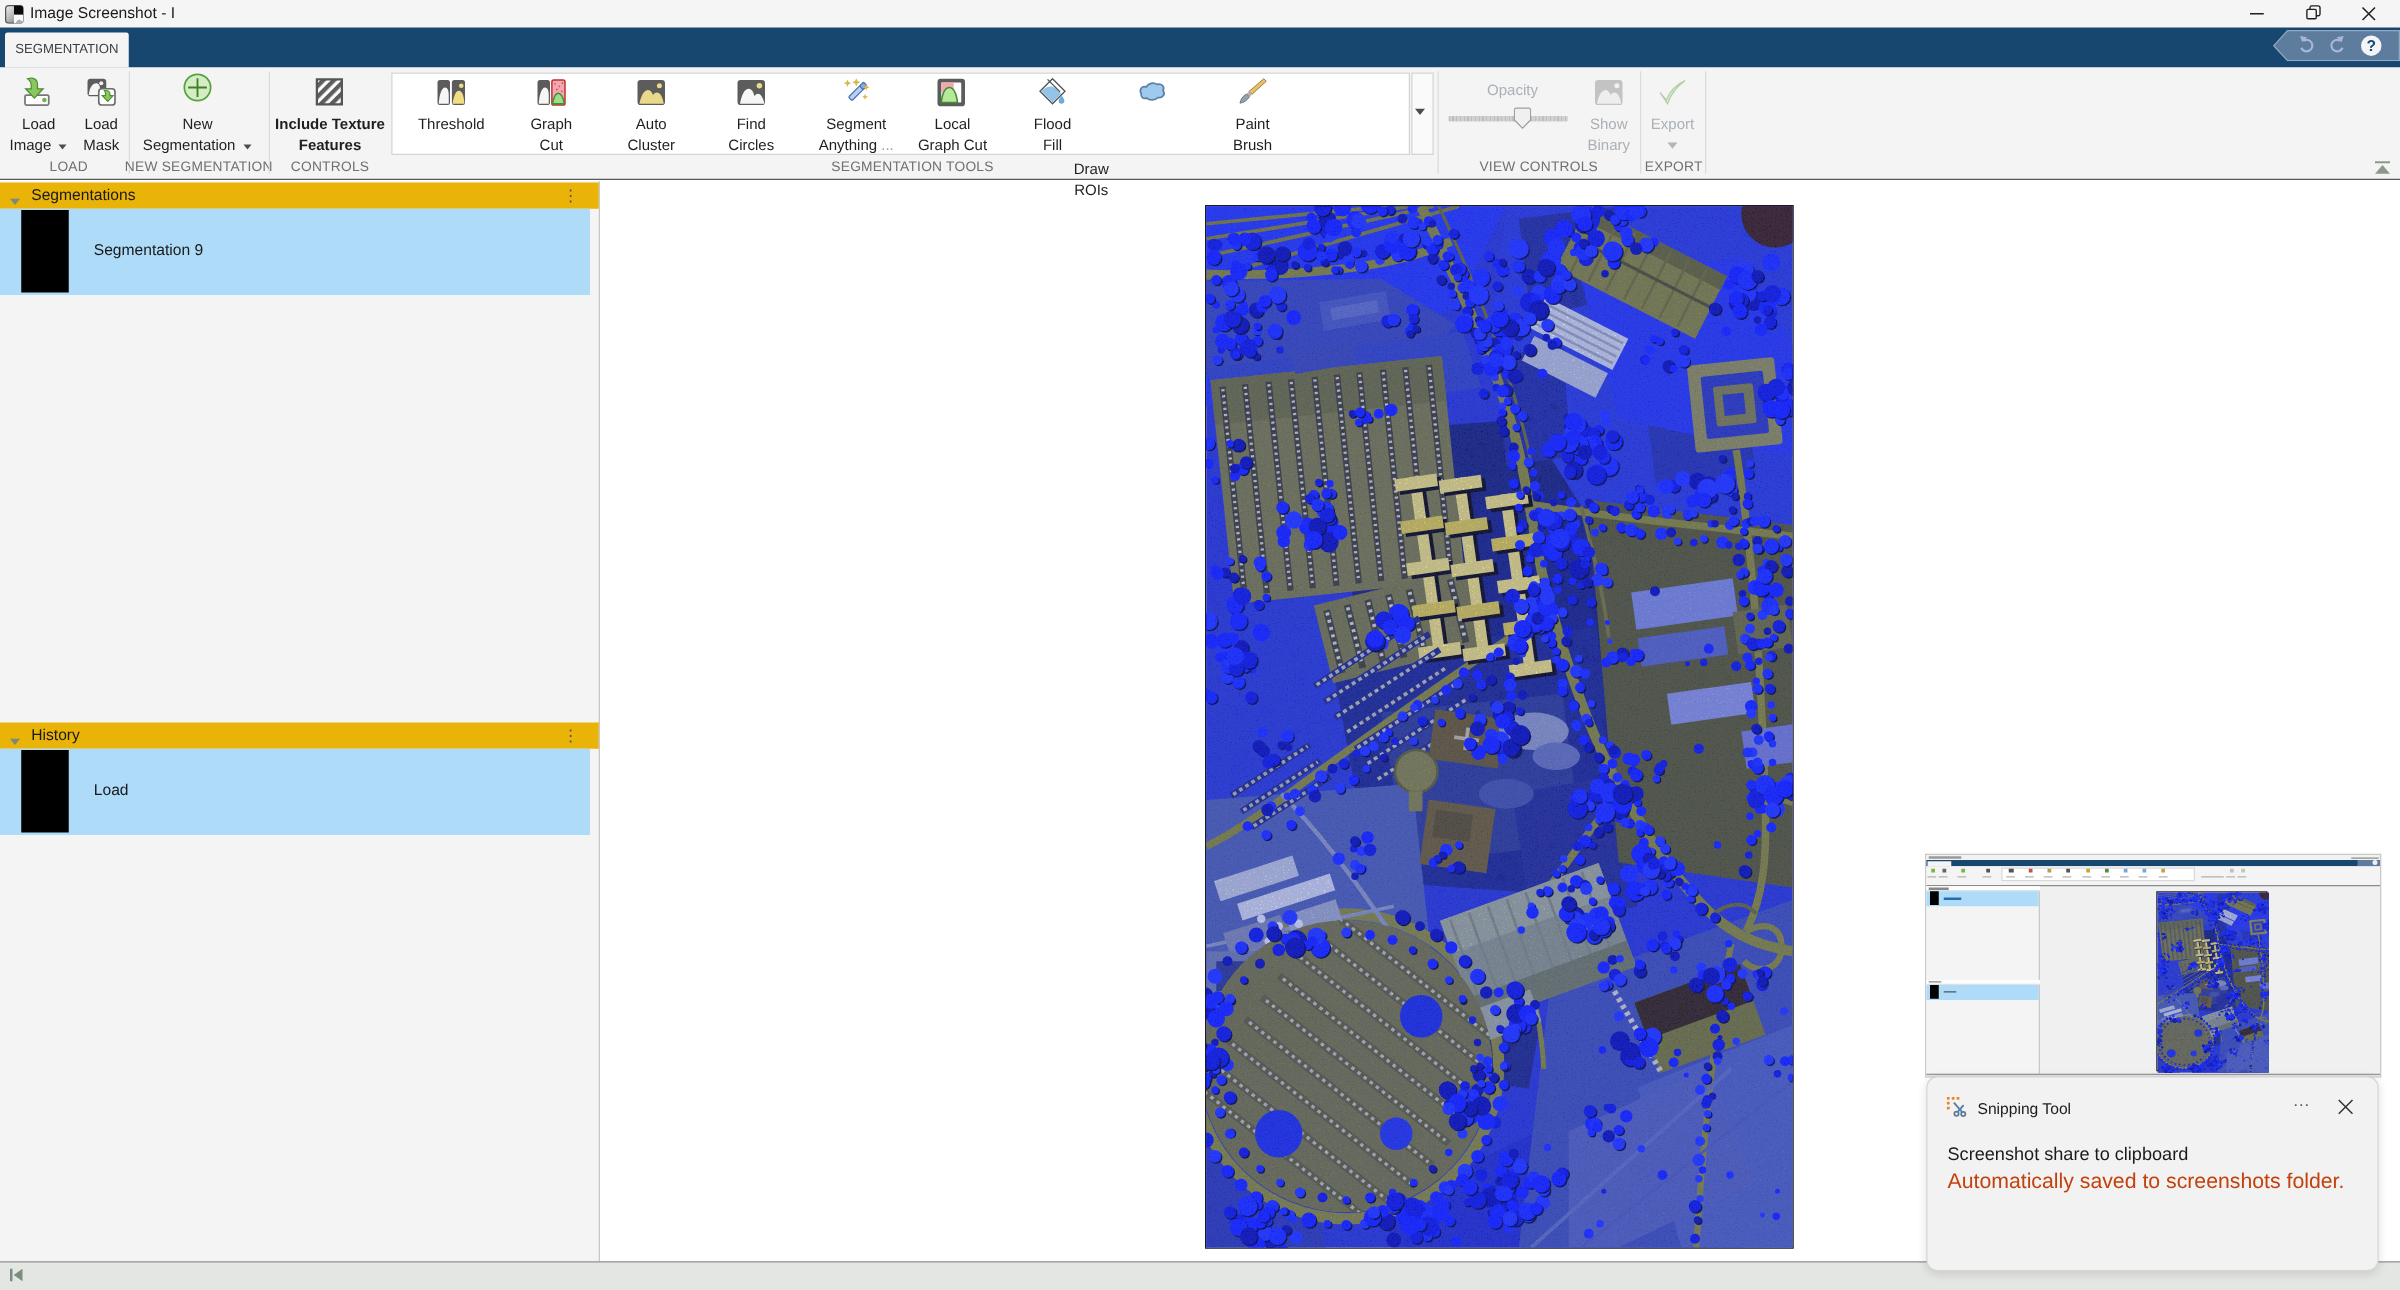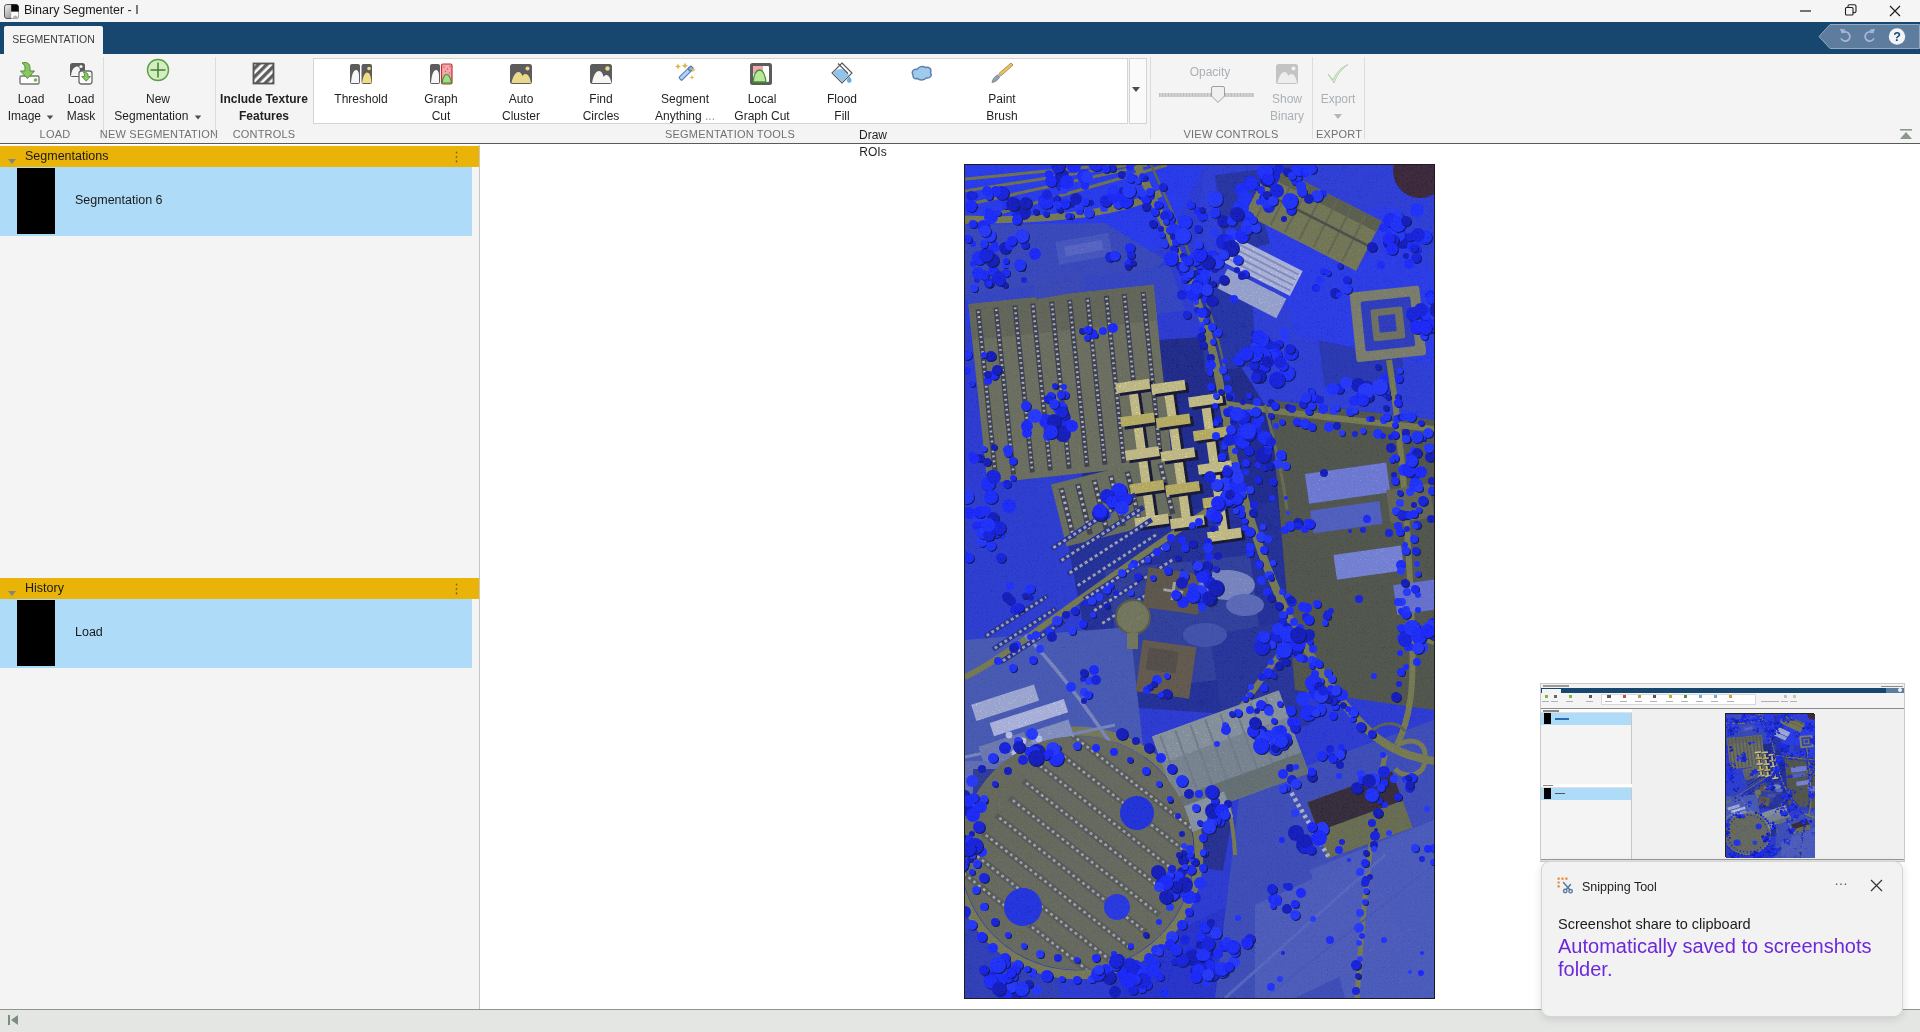--- a/index.html
+++ b/index.html
@@ -2487,21 +2487,21 @@
             <stop offset="0" stop-color="#f0f0f0"></stop>
             <stop offset="0.5" stop-color="#b8b8b8"></stop>
             <stop offset="1" stop-color="#787878"></stop>
           </linearGradient>
         </defs>
       <rect x="0.5" y="0.5" width="14" height="14" rx="2.5" fill="url(#appg)" stroke="#555"></rect>
       <path d="M 7.2,0.5 h 4.8 a 2.5,2.5 0 0 1 2.5,2.5 v 4.8 h -7.3 z" fill="#0a0a0a"></path>
       <path d="M 7.2,7.8 h 7.3 v 4.2 a 2.5,2.5 0 0 1 -2.5,2.5 h -4.8 z" fill="#fafafa"></path>
       <path d="M 8.6,14.5 c 0.5,-1.8 1.7,-3 3,-3 l 2.9,2 a 2.5,2.5 0 0 1 -2.5,1 z" fill="#aab0b4"></path>
     </svg>
-    <div class="abs title-text">Binary Segmenter - I</div>
+    <div class="abs title-text">Image Screenshot - I</div>
     <svg class="abs winbtn" style="right:98px" viewBox="0 0 34 22">
         <line x1="12" y1="11" x2="23" y2="11" stroke="#1f1f1f" stroke-width="1.2"></line>
       </svg>
     <svg class="abs winbtn" style="right:53px" viewBox="0 0 34 22">
         <rect x="12.5" y="7.5" width="7.5" height="7.5" rx="1" fill="none" stroke="#1f1f1f" stroke-width="1.1"></rect>
         <path d="M 15,7.5 v -1.4 a 1.4,1.4 0 0 1 1.4,-1.4 h 5 a 1.6,1.6 0 0 1 1.6,1.6 v 4.8 a 1.4,1.4 0 0 1 -1.5,1.5 h -1.4" fill="none" stroke="#1f1f1f" stroke-width="1.1"></path>
       </svg>
     <svg class="abs winbtn" style="right:8px" viewBox="0 0 34 22">
         <path d="M 12,6 L 22,16 M 22,6 L 12,16" stroke="#1f1f1f" stroke-width="1.2"></path>
       </svg>
@@ -2654,21 +2654,21 @@
     </div>
 
   <div class="abs lpanel"></div>
   <div class="abs phead" style="top:146px;">
     <span class="abs" style="left:8px;top:7px"><span class="tri-down"></span></span>
     <span class="abs" style="left:25px;top:3px">Segmentations</span>
     <span class="kebab">⋮</span>
   </div>
   <div class="abs prow" style="top:167px;">
     <div class="abs pthumb"></div>
-    <div class="abs" style="left:75px;top:26px;font-size:12.5px;color:#1a1a1a;">Segmentation 6</div>
+    <div class="abs" style="left:75px;top:26px;font-size:12.5px;color:#1a1a1a;">Segmentation 9</div>
   </div>
   <div class="abs phead" style="top:578px;">
     <span class="abs" style="left:8px;top:7px"><span class="tri-down"></span></span>
     <span class="abs" style="left:25px;top:3px">History</span>
     <span class="kebab">⋮</span>
   </div>
   <div class="abs prow" style="top:599px;">
     <div class="abs pthumb"></div>
     <div class="abs" style="left:75px;top:26px;font-size:12.5px;color:#1a1a1a;">Load</div>
   </div>
@@ -2763,15 +2763,15 @@
       <circle cx="13.6" cy="14.2" r="1.7" fill="none" stroke="#5d7b99" stroke-width="1.4"></circle>
       <circle cx="8.2" cy="14.0" r="1.7" fill="none" stroke="#5d7b99" stroke-width="1.4"></circle>
       <circle cx="10.9" cy="10.4" r="1.1" fill="#2f8ae0"></circle>
     </svg>
     <div class="abs" style="left:40px;top:18px;font-size:12.5px;color:#1b1b1b;">Snipping Tool</div>
     <div class="abs" style="left:292px;top:10px;font-size:14px;color:#5a5a5a;letter-spacing:1px;">…</div>
     <svg class="abs" style="left:328px;top:17px" width="13" height="13" viewBox="0 0 13 13">
         <path d="M 1,1 L 12,12 M 12,1 L 1,12" stroke="#333" stroke-width="1.2"></path>
       </svg>
     <div class="abs" style="left:16px;top:54px;font-size:14.5px;color:#1b1b1b;">Screenshot share to clipboard</div>
-    <div class="abs" style="left:16px;top:73px;font-size:20px;color:#6d28d9;">Automatically saved to screenshots folder.</div>
+    <div class="abs" style="left:16px;top:73px;font-size:17px;color:#c2410c;">Automatically saved to screenshots folder.</div>
   </div>
 </div>
 
 </body></html>

